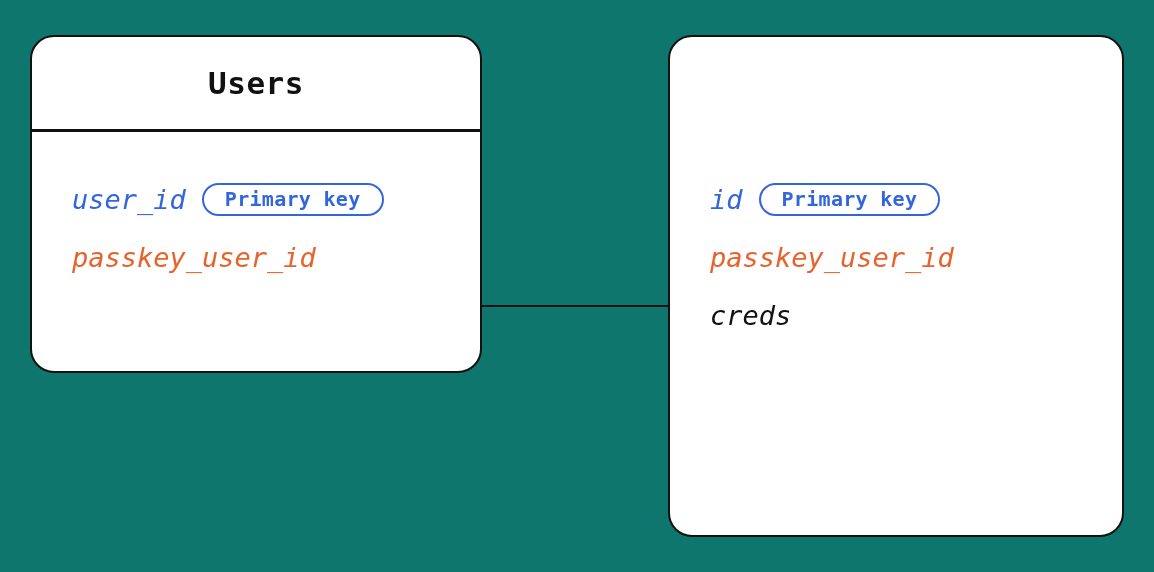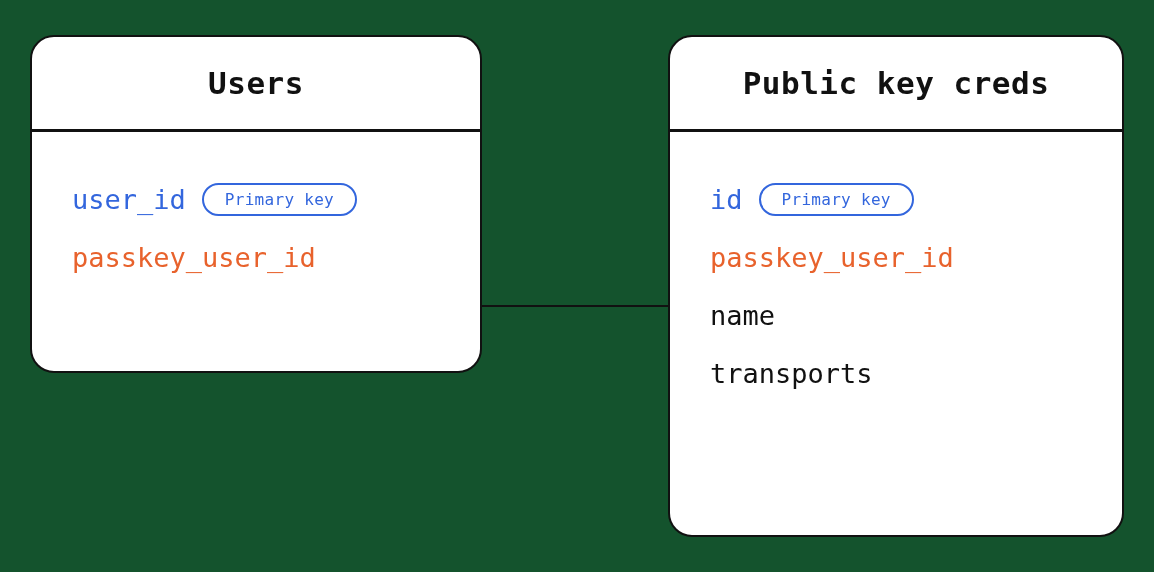--- a/index.html
+++ b/index.html
@@ -8,21 +8,21 @@
     padding: 0;
     background: #ffffff;
   }
   body {
     font-family: "DejaVu Sans Mono", monospace;
   }
   #canvas {
     position: relative;
     width: 1154px;
     height: 572px;
-    background: #14532d;
+    background: #0f766e;
     overflow: hidden;
     text-align: right;
   }
 
   
   .entity {
     position: absolute;
     box-sizing: border-box;
     background: #ffffff;
     border: 2px solid #111111;
@@ -61,40 +61,41 @@
     display: flex;
     align-items: center;
     gap: 16px;
     white-space: nowrap;
   }
   .field-name {
     font-family: "DejaVu Sans Mono", monospace;
     font-size: 27px;
     line-height: 1;
     color: #111111;
+    font-style: italic;
   }
   .field-name.pk {
     color: #3366dd;
   }
   .field-name.fk {
     color: #e8622c;
   }
   .badge {
     display: inline-flex;
     align-items: center;
     justify-content: center;
     box-sizing: border-box;
     height: 33px;
     padding: 0 21px;
     border: 2px solid #3366dd;
     border-radius: 999px;
     color: #3366dd;
     font-family: "DejaVu Sans Mono", monospace;
-    font-weight: normal;
-    font-size: 16px;
+    font-weight: bold;
+    font-size: 20px;
     letter-spacing: 0.3px;
     white-space: nowrap;
   }
 
   
   .connector {
     position: absolute;
     background: #111111;
     height: 2px;
   }
@@ -119,40 +120,34 @@
 
 
       <div class="field-row">
         <span class="field-name fk">passkey_user_id</span>
       </div>
 
     </div>
   </div>
 
   <div class="entity" style="left:668px; top:35px; width:456px; height:502px;">
-    <div class="entity-header">
-      <span class="entity-title">Public key creds</span>
-    </div>
     <div class="entity-fields">
 
       <div class="field-row">
         <span class="field-name pk">id</span>
         <span class="badge">Primary key</span>
       </div>
 
 
       <div class="field-row">
         <span class="field-name fk">passkey_user_id</span>
       </div>
 
 
       <div class="field-row">
-        <span class="field-name">name</span>
+        <span class="field-name">creds</span>
       </div>
 
-      <div class="field-row">
-        <span class="field-name">transports</span>
-      </div>
 
     </div>
   </div>
 
 </div>
 
 </body></html>

